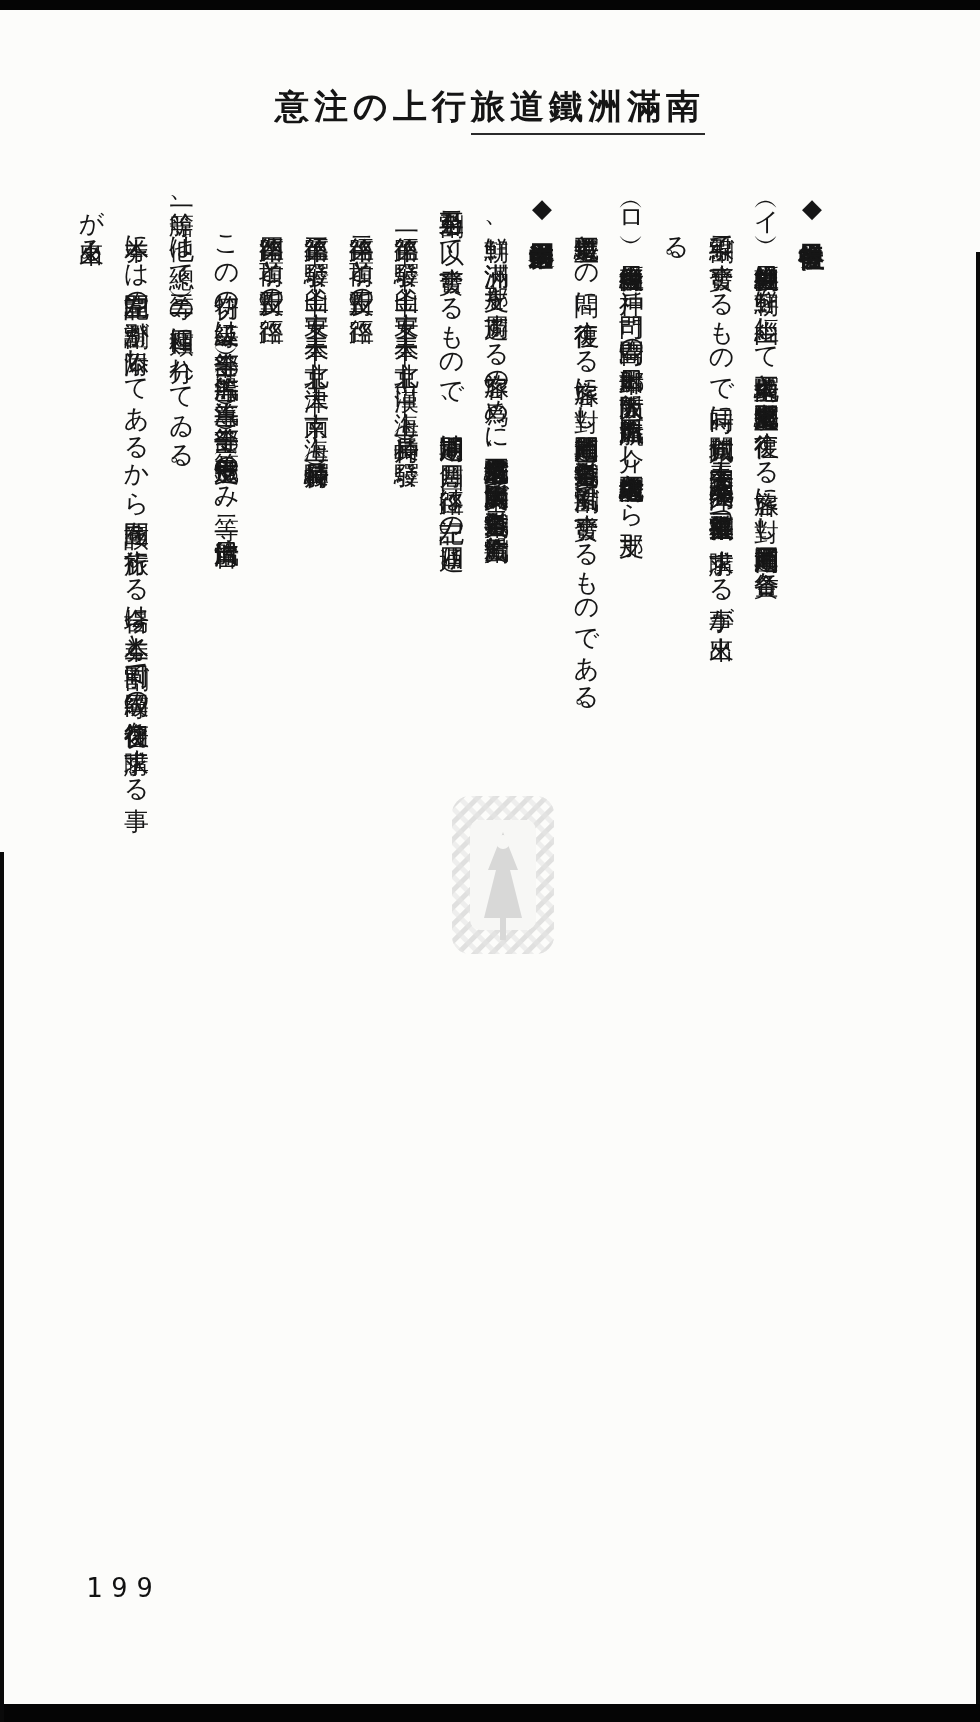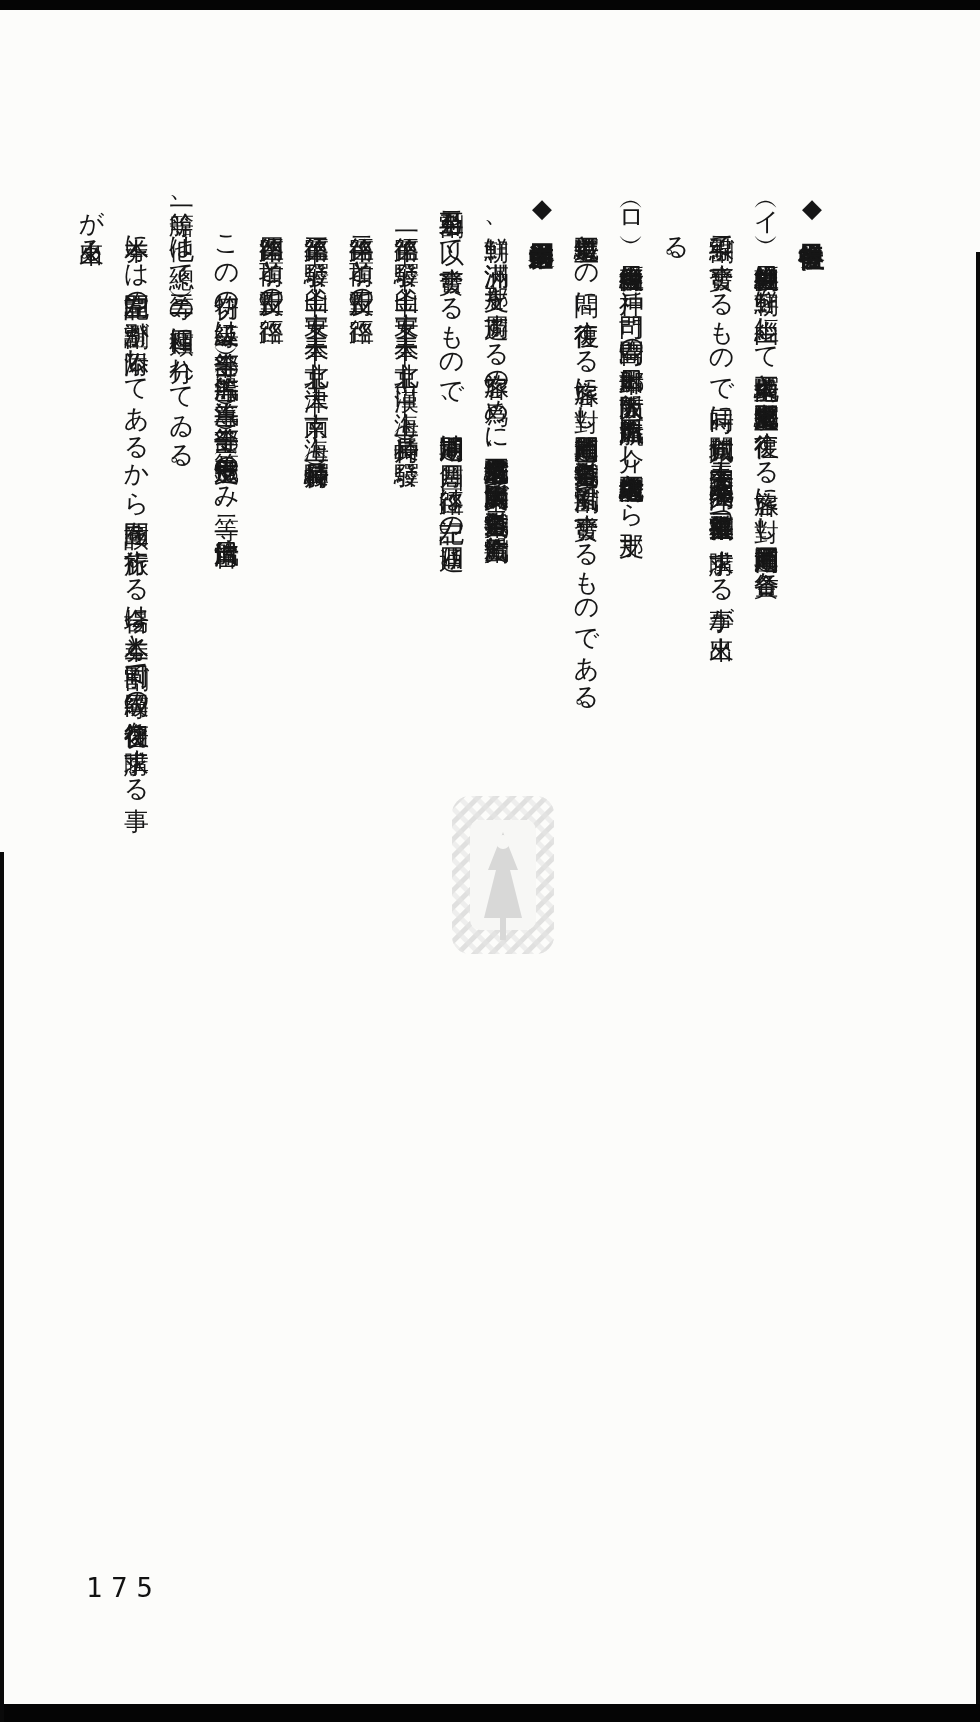--- a/index.html
+++ b/index.html
@@ -67,20 +67,21 @@
 </head>
 <body>
 
 <div class="page">
 
   <div class="scan-top"></div>
   <div class="scan-bottom"></div>
   <div class="scan-right"></div>
   <div class="scan-left"></div>
 
+  <div class="title-row"><span>意注の上行</span><span class="u">旅道鐵洲滿南</span></div>
 
   <svg class="watermark" viewBox="0 0 110 170" xmlns="http://www.w3.org/2000/svg" aria-hidden="true">
     <defs>
       <pattern id="hatch" width="12" height="12" patternTransform="rotate(45)" patternUnits="userSpaceOnUse">
         <rect width="12" height="12" fill="none"></rect>
         <rect x="0" y="0" width="5" height="12" fill="#c6c6c6"></rect>
       </pattern>
       <pattern id="hatch2" width="12" height="12" patternTransform="rotate(-45)" patternUnits="userSpaceOnUse">
         <rect width="12" height="12" fill="none"></rect>
         <rect x="0" y="0" width="5" height="12" fill="#cecece"></rect>
@@ -106,15 +107,15 @@
       <div class="col" style="padding-top: 25px;">第一徑路　發驛—釜山—安東—奉天—北京—漢口—上海—長崎（神戶）—發驛</div>
       <div class="col" style="padding-top: 25px;">第二徑路　前項と正反對の徑路</div>
       <div class="col" style="padding-top: 25px;">第三徑路　發驛—釜山—安東—奉天—北京—天津—南京—上海—長崎（神戶）發驛</div>
       <div class="col" style="padding-top: 25px;">第四徑路　前項と正反對の徑路</div>
       <div class="col" style="padding-top: 25px;">この切符の等級は一等（全部一等）、二等（汽船一等、汽車二等）、二等（全部二等）、三等 （支那鐵道のみ二等、日淸汽船官</div>
       <div class="col" style="padding-top: 0px;">艙一等、他は總て三等） の四種類に分れてゐる。</div>
       <div class="col" style="padding-top: 25px;">本券には左記區間の割引證が添附してあるから該區間を旅行する場合は本券と同一割引で同等級の往復切符を購求する事</div>
       <div class="col" style="padding-top: 0px;">が出來る。</div>
     </div>
 
-  <div class="pageno">175</div>
+  <div class="pageno">199</div>
 
 </div>
 
 </body></html>

